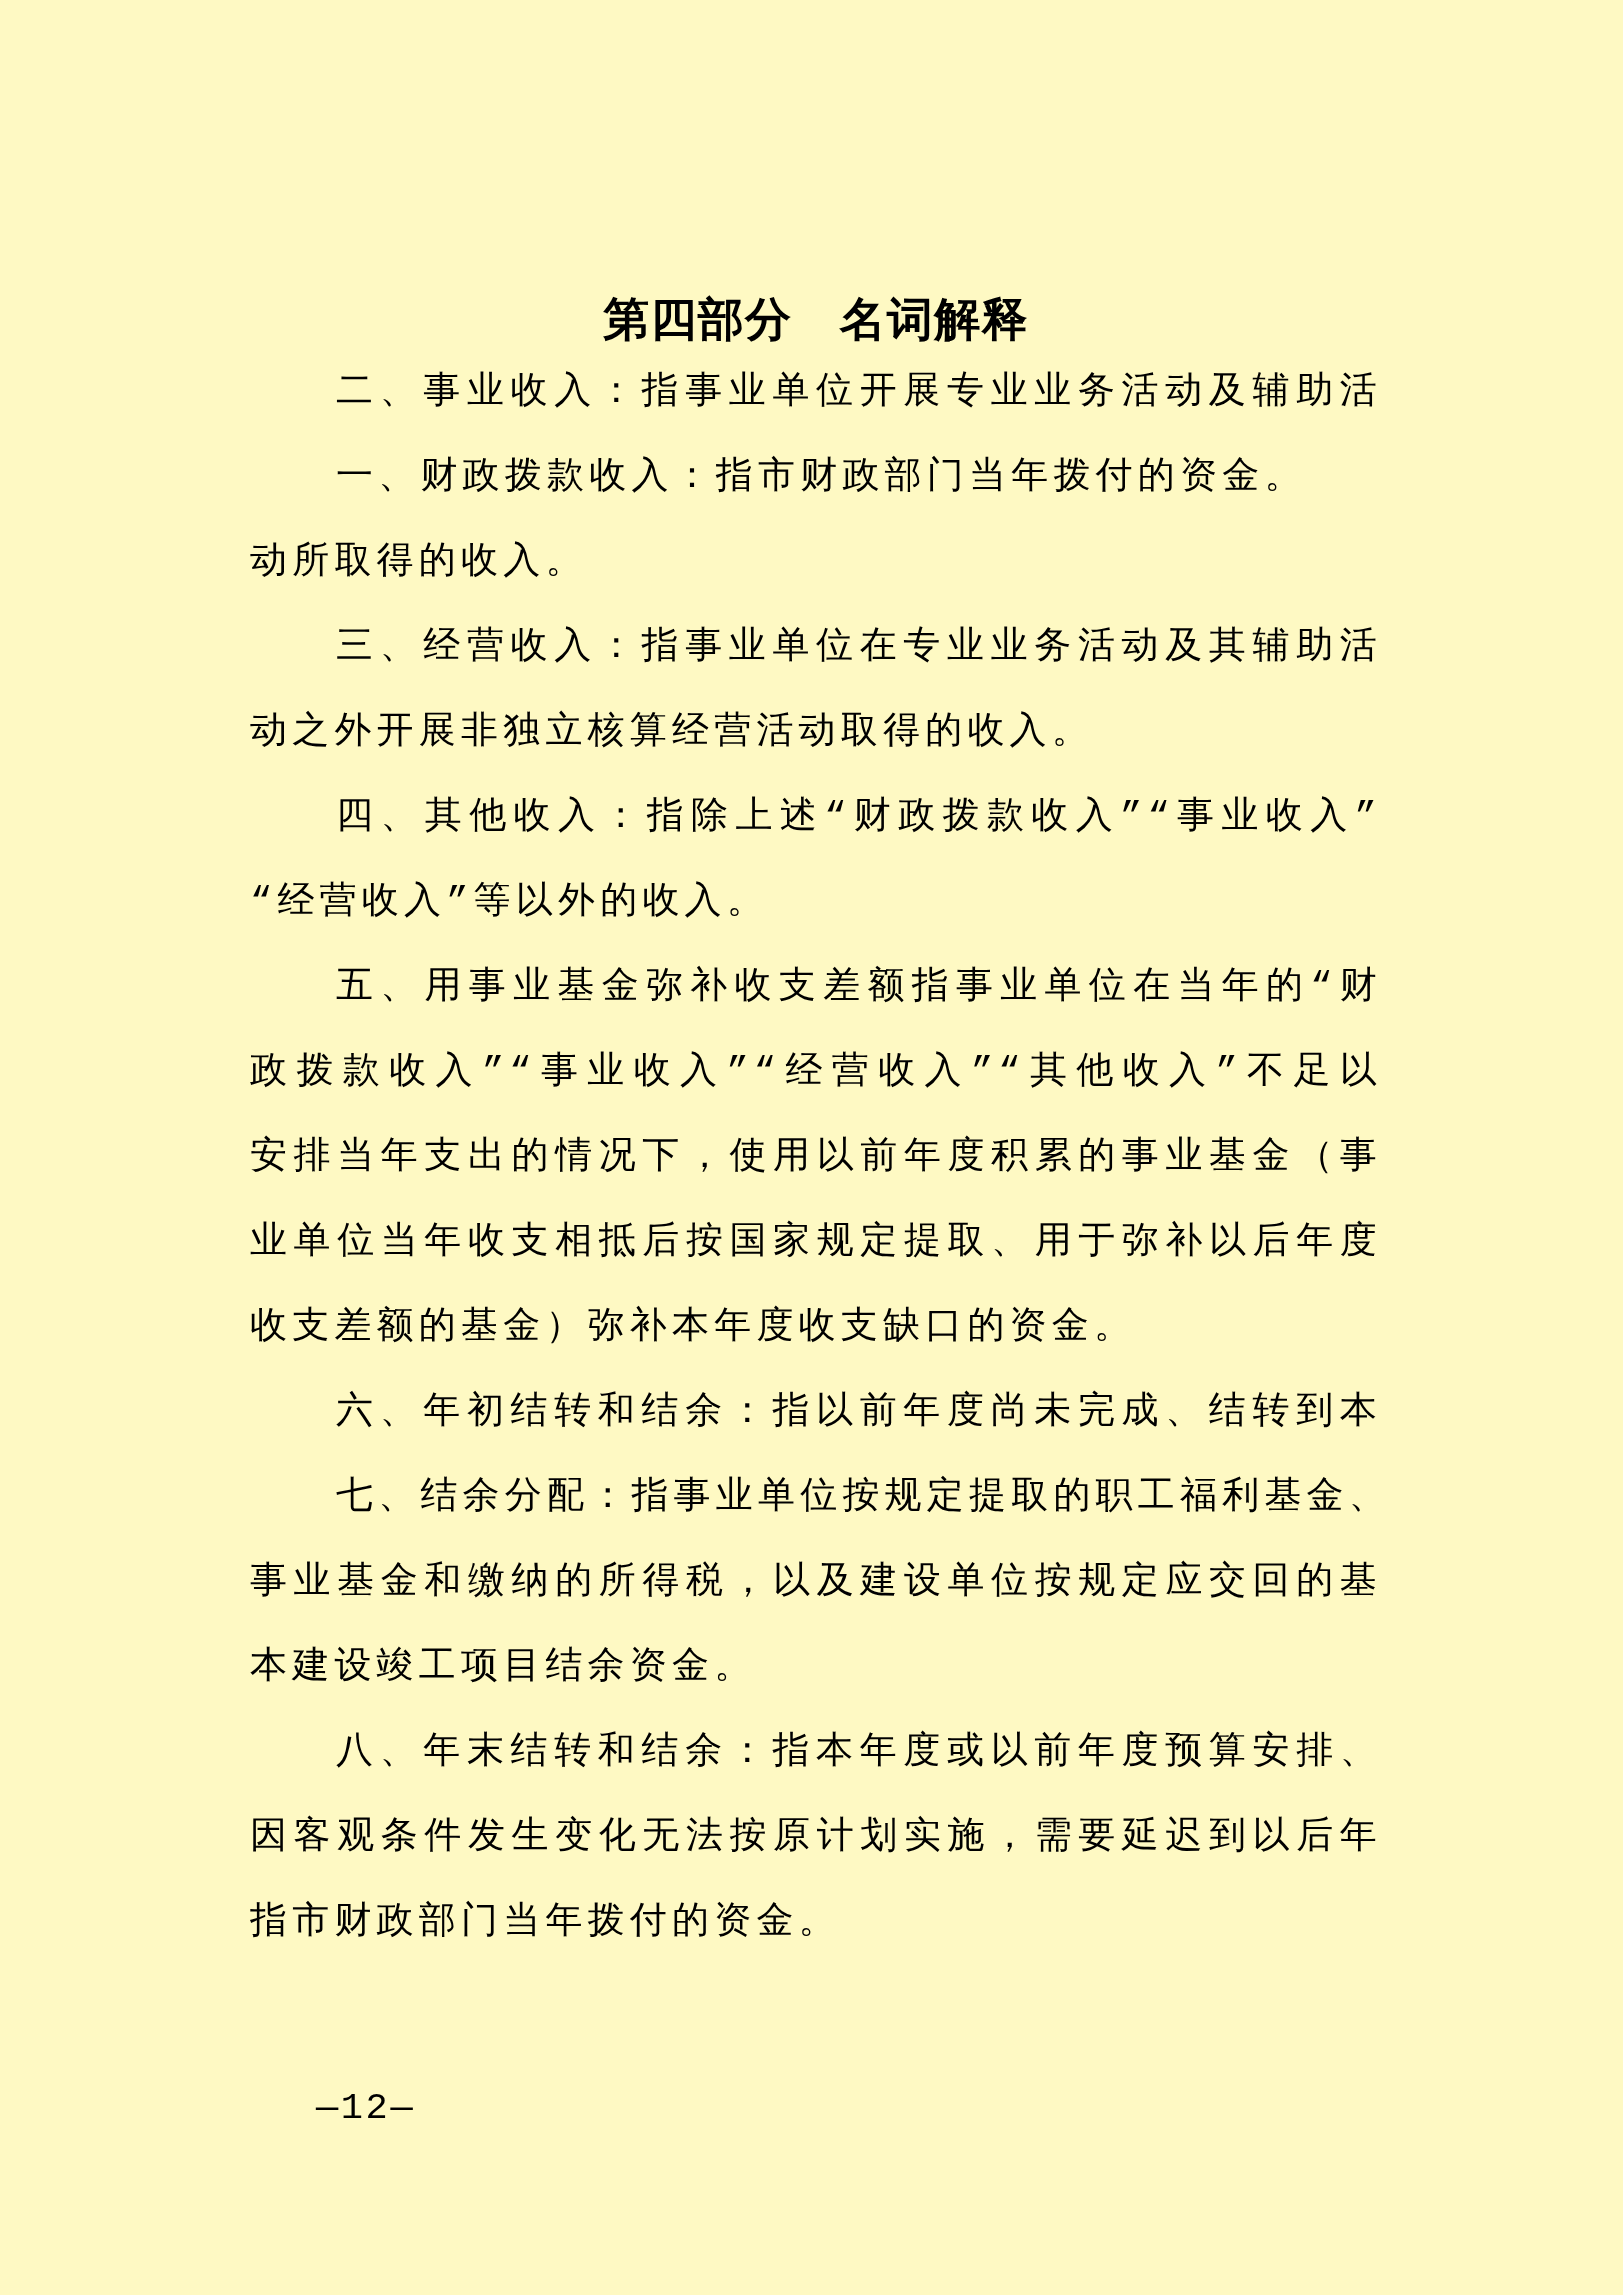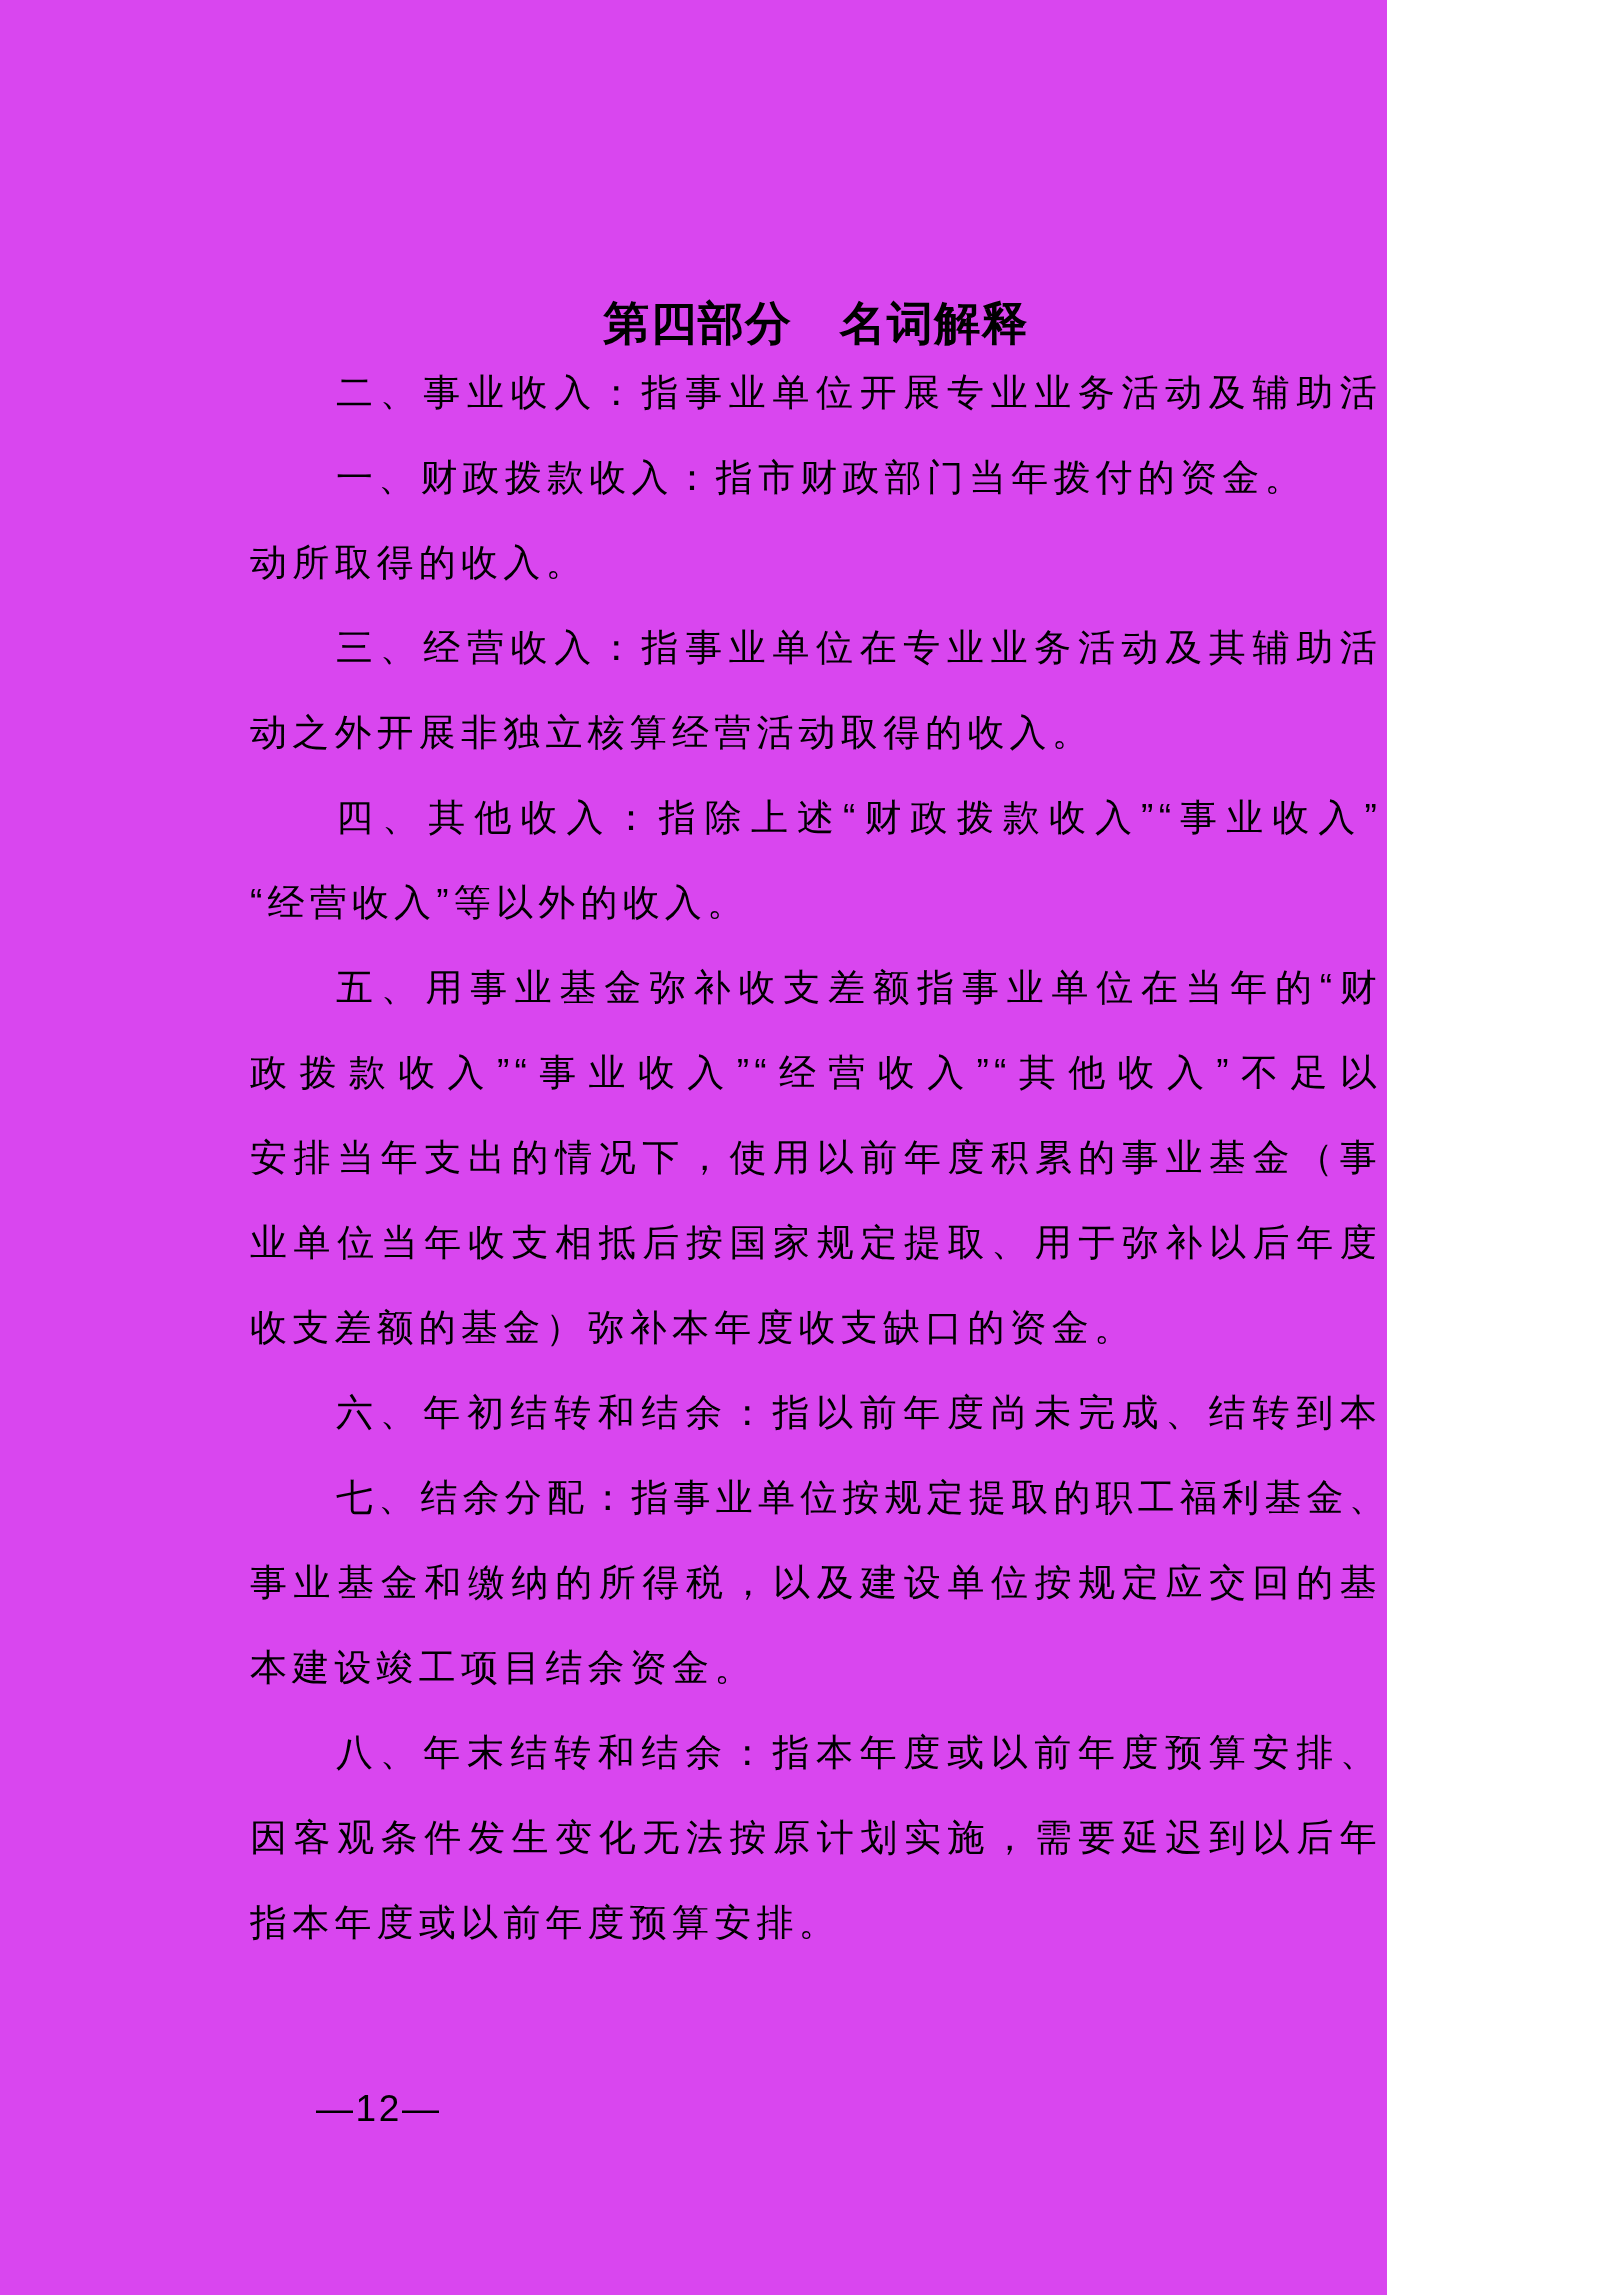--- a/index.html
+++ b/index.html
@@ -2,25 +2,25 @@
 <html style="font-size:10.5px"><head>
 <meta charset="utf-8">
 <style>
   html, body {
     margin: 0;
     padding: 0;
     background: #ffffff;
   }
   .page {
     position: relative;
-    width: 1387px;
+    width: 1623px;
     height: 2295px;
-    background: #d946ef;
+    background: #fef9c3;
     color: #000000;
-    font-family: Liberation Sans, sans-serif;
+    font-family: Liberation Mono, monospace;
     overflow: hidden;
   }
   .doc-title {
     position: absolute;
     left: 250px;
     top: 295px;
     width: 1132px;
     text-align: center;
     font-size: 46px;
     font-weight: 700;
@@ -78,18 +78,18 @@
       <div class="line fill">政拨款收入”“事业收入”“经营收入”“其他收入”不足以</div>
       <div class="line fill">安排当年支出的情况下，使用以前年度积累的事业基金（事</div>
       <div class="line fill">业单位当年收支相抵后按国家规定提取、用于弥补以后年度</div>
       <div class="line">收支差额的基金）弥补本年度收支缺口的资金。</div>
       <div class="line indent fill">六、年初结转和结余：指以前年度尚未完成、结转到本</div>
       <div class="line indent fill">七、结余分配：指事业单位按规定提取的职工福利基金、</div>
       <div class="line fill">事业基金和缴纳的所得税，以及建设单位按规定应交回的基</div>
       <div class="line">本建设竣工项目结余资金。</div>
       <div class="line indent fill">八、年末结转和结余：指本年度或以前年度预算安排、</div>
       <div class="line fill">因客观条件发生变化无法按原计划实施，需要延迟到以后年</div>
-      <div class="line">指本年度或以前年度预算安排。</div>
+      <div class="line">指市财政部门当年拨付的资金。</div>
     </div>
 
   <div class="page-number">—12—</div>
 </div>
 
 
 </body></html>

